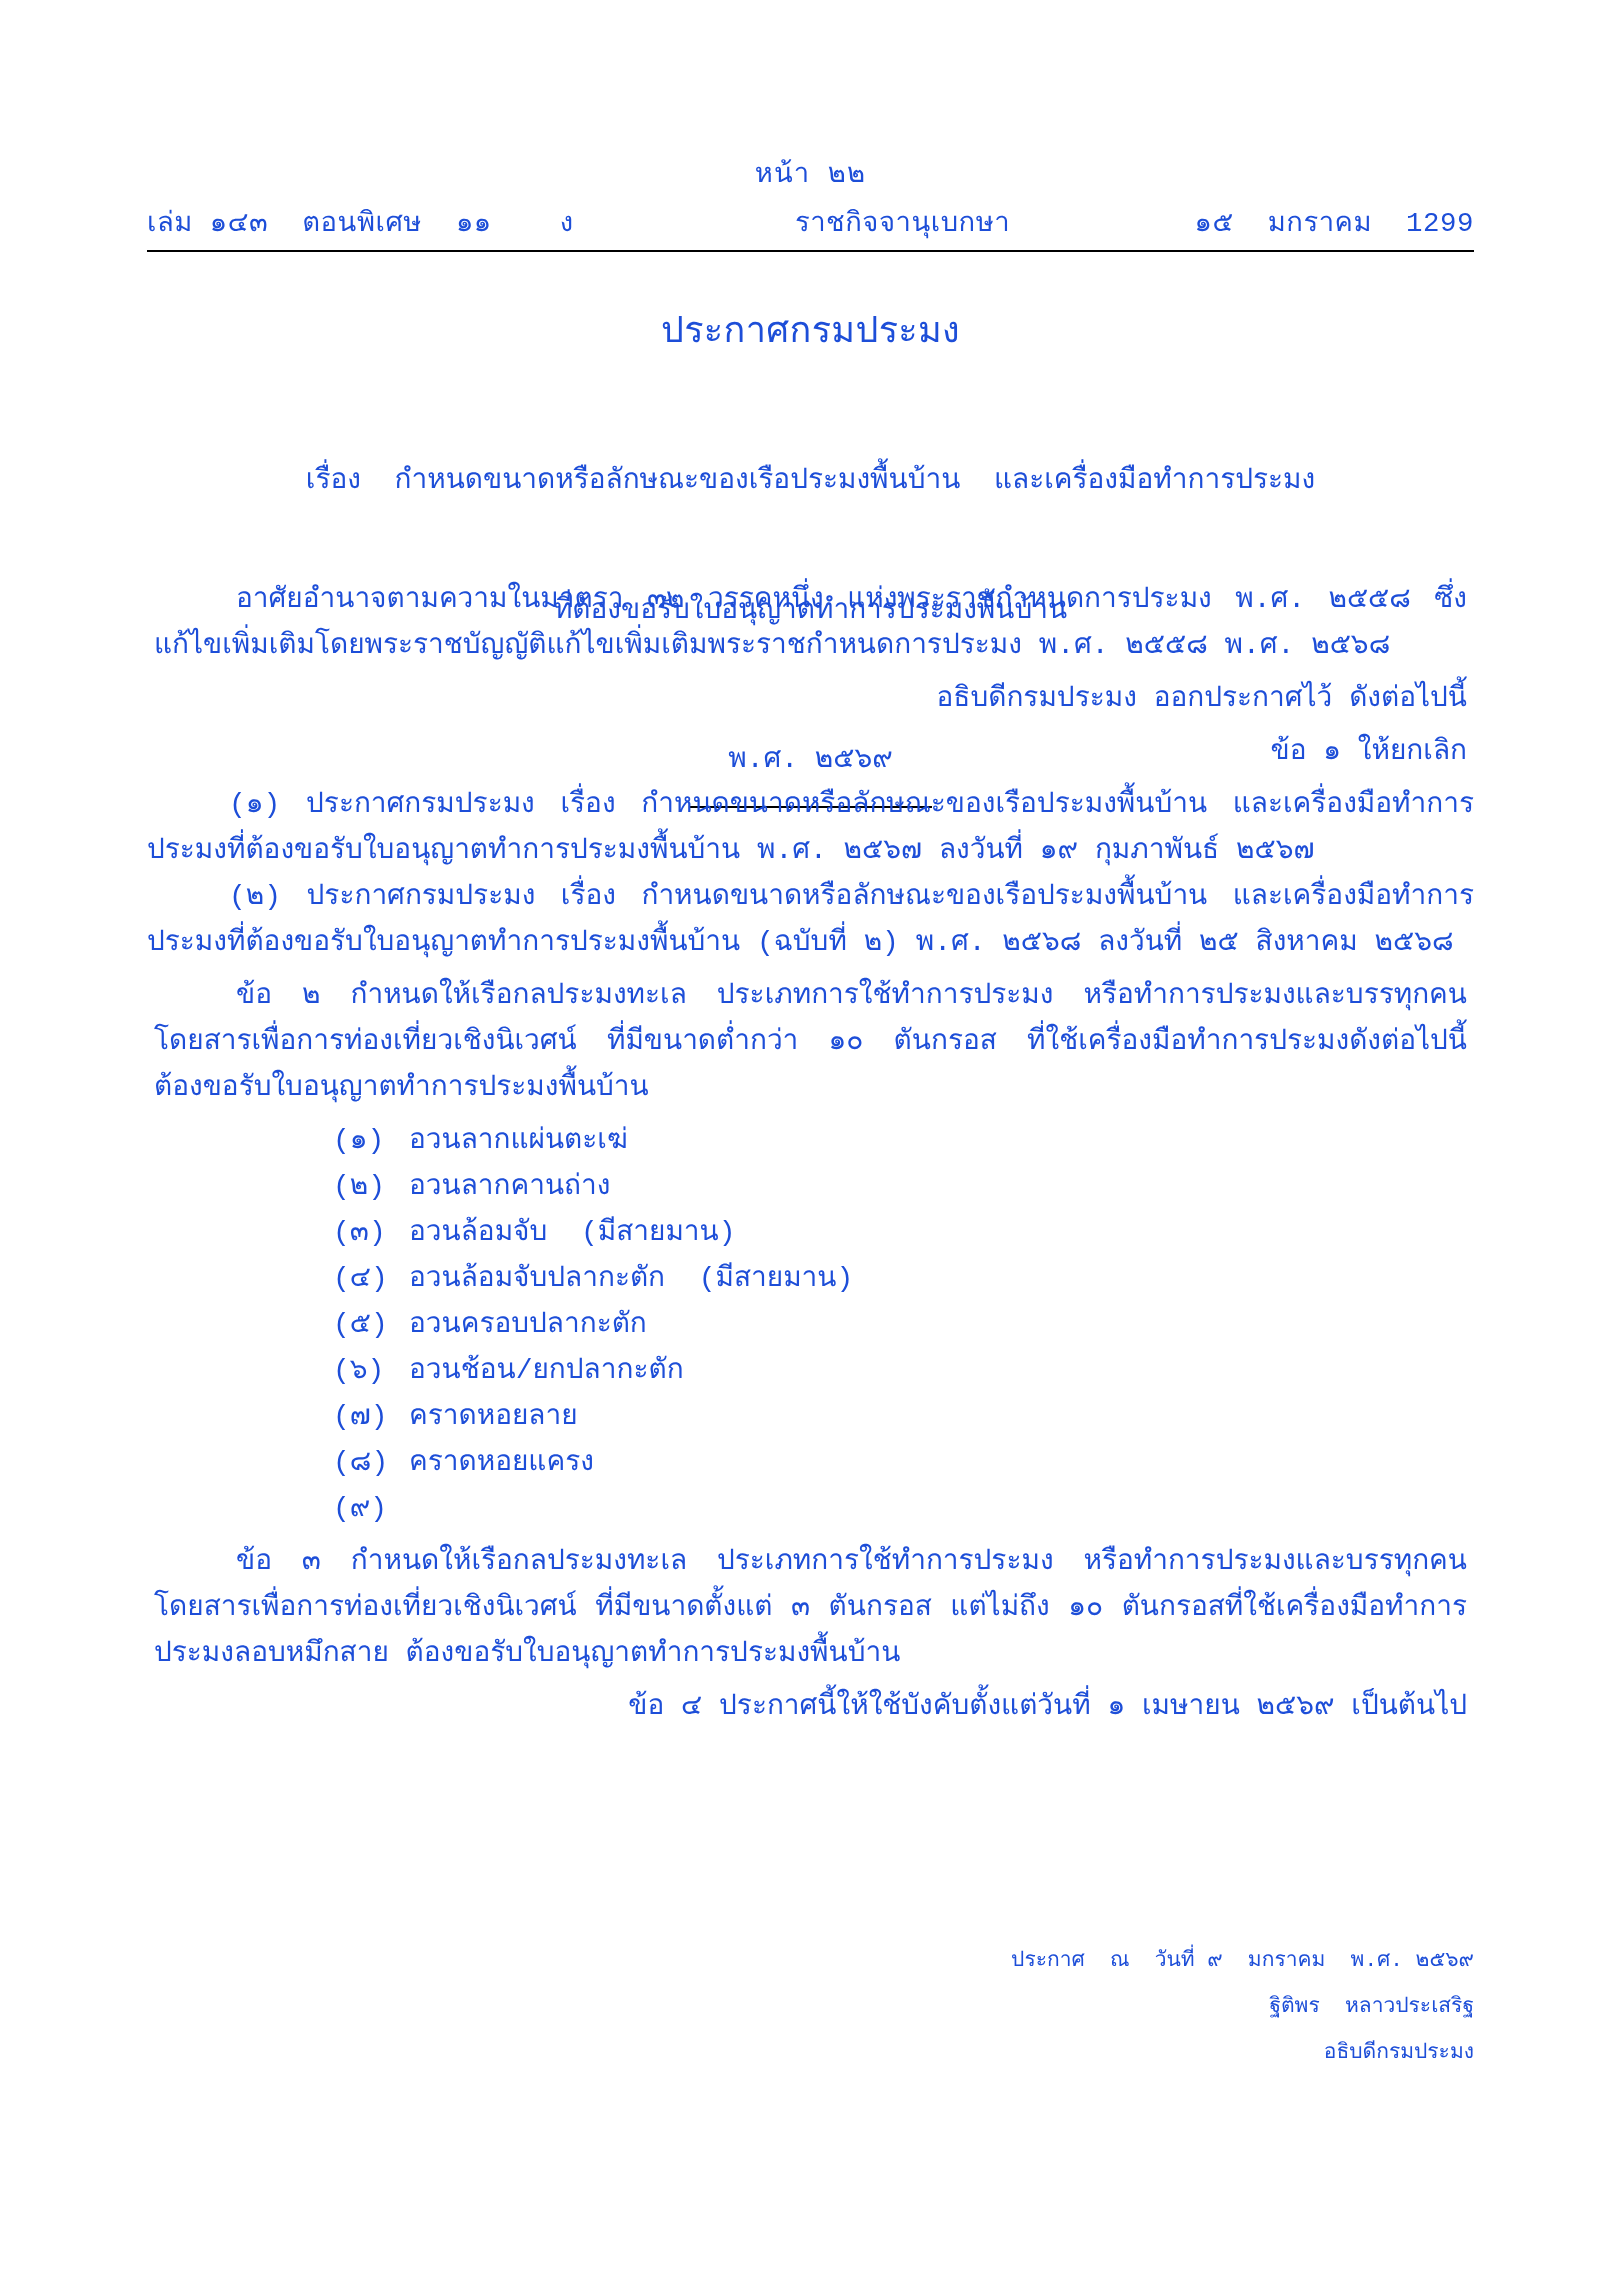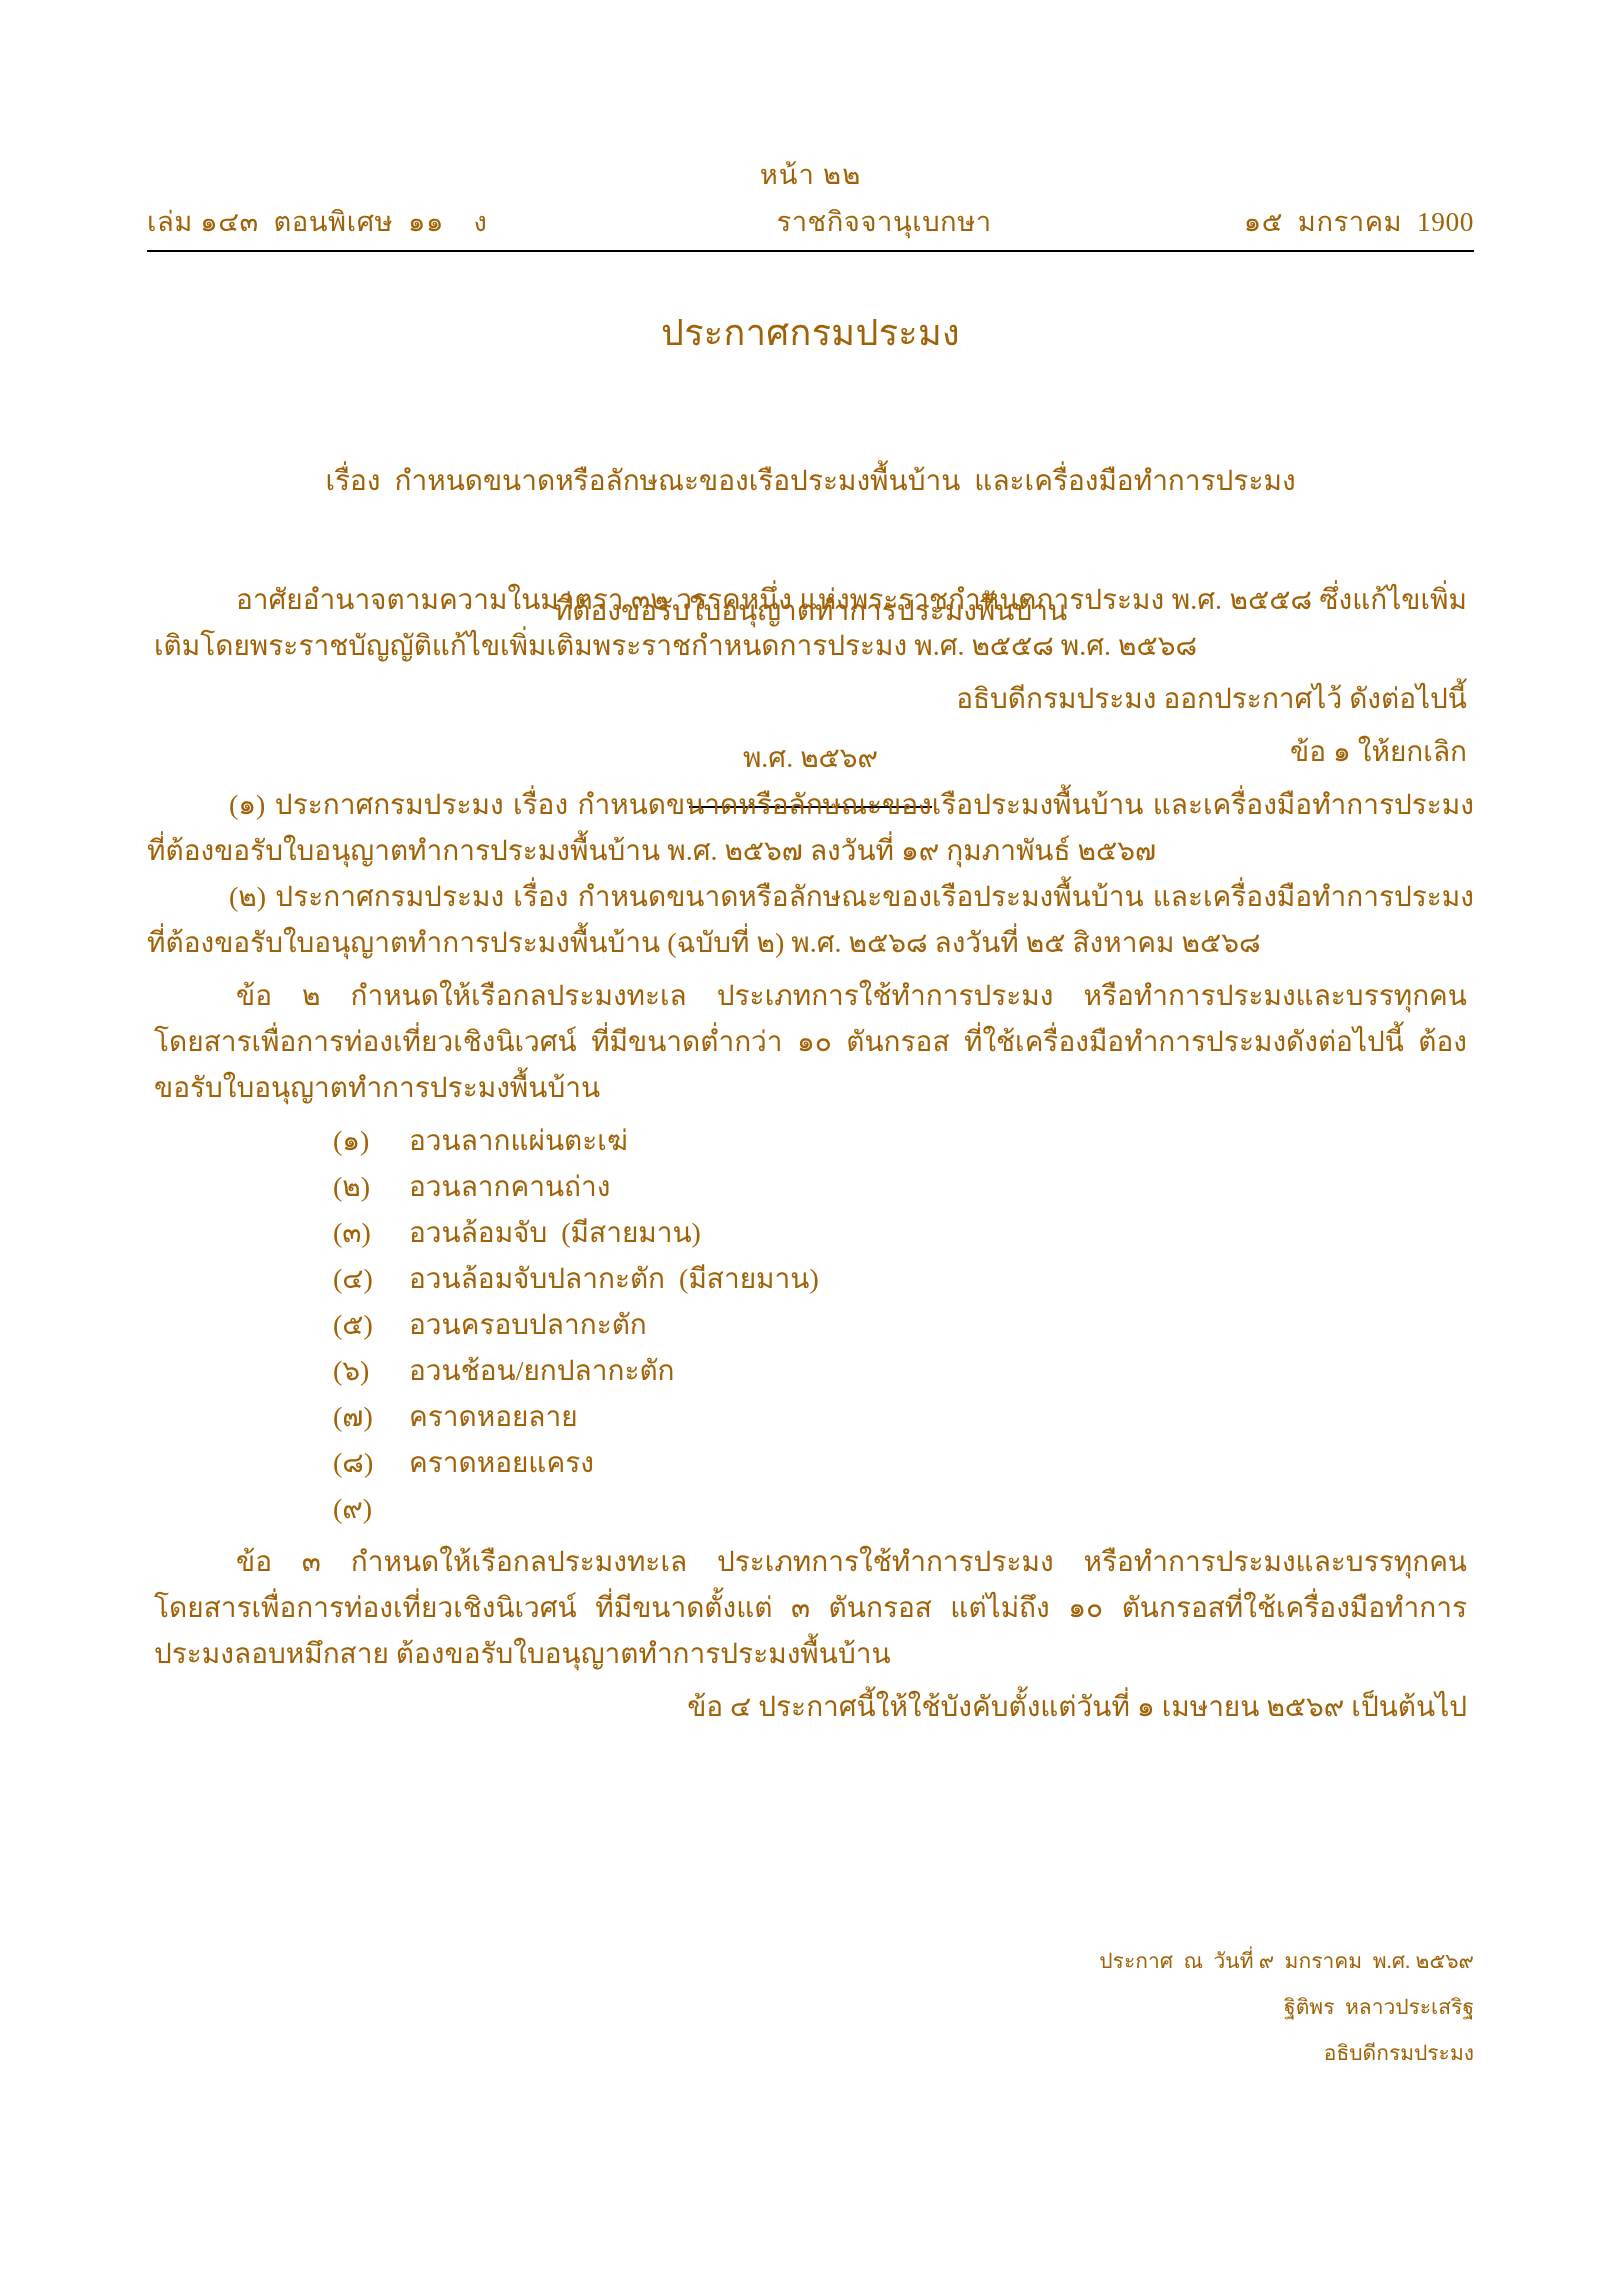--- a/index.html
+++ b/index.html
@@ -8,22 +8,22 @@
     padding: 0;
     background: #ffffff;
   }
 
   .page {
     position: relative;
     width: 1621px;
     height: 2293px;
     margin: 0 auto;
     background: #ffffff;
-    color: #a16207;
-    font-family: Liberation Serif, serif;
+    color: #1d4ed8;
+    font-family: Liberation Mono, monospace;
     box-sizing: border-box;
     overflow: hidden;
   }
 
   
   .masthead {
     position: absolute;
     left: 147px;
     right: 147px;
     top: 157px;
@@ -184,21 +184,21 @@
 <body>
 
 <div class="page">
 
   <div class="masthead">
     <div class="masthead-page">หน้า ๒๒</div>
 
     <div class="masthead-row">
       <span class="masthead-left">เล่ม ๑๔๓  ตอนพิเศษ  ๑๑    ง</span>
       <span class="masthead-center">ราชกิจจานุเบกษา</span>
-      <span class="masthead-right">๑๕  มกราคม  1900</span>
+      <span class="masthead-right">๑๕  มกราคม  1299</span>
     </div>
 
     <hr class="masthead-rule">
   </div>
 
   <div class="title-block">
     <h1 class="doc-title">ประกาศกรมประมง</h1>
 
     <div class="doc-subtitle">
       <div class="doc-subtitle-line">เรื่อง  กำหนดขนาดหรือลักษณะของเรือประมงพื้นบ้าน  และเครื่องมือทำการประมง</div>

